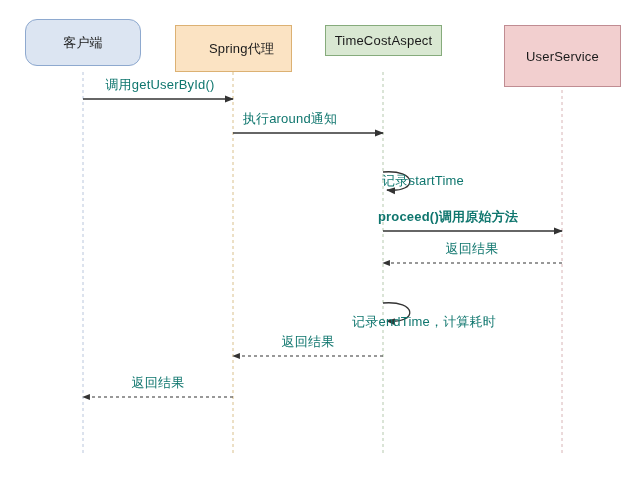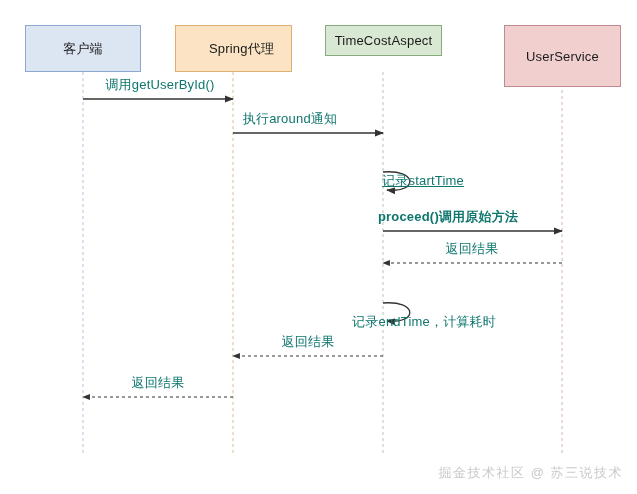--- a/index.html
+++ b/index.html
@@ -73,38 +73,37 @@
         <path d="M 383 172 C 417 169, 419 193, 387 190" fill="none" stroke="#333333" stroke-width="1.3" marker-end="url(#arrow-loop)"></path>
         <line x1="383" x2="562" y1="231" y2="231" stroke="#333333" stroke-width="1.3" marker-end="url(#arrow-solid)"></line>
         <line x1="562" x2="383" y1="263" y2="263" stroke="#333333" stroke-width="1.1" stroke-dasharray="3 3" marker-end="url(#arrow-solid)"></line>
         <path d="M 383 303 C 417 300, 419 324, 387 321" fill="none" stroke="#333333" stroke-width="1.3" marker-end="url(#arrow-loop)"></path>
         <line x1="383" x2="233" y1="356" y2="356" stroke="#333333" stroke-width="1.1" stroke-dasharray="3 3" marker-end="url(#arrow-solid)"></line>
         <line x1="233" x2="83" y1="397" y2="397" stroke="#333333" stroke-width="1.1" stroke-dasharray="3 3" marker-end="url(#arrow-solid)"></line>
       </g>
   </svg>
 
   <div id="boxes-layer">
-      <div class="actor-box" style="left: 25px; top: 25px; width: 116px; height: 47px; background: rgb(220, 229, 242); border-color: rgb(142, 169, 207);">
+      <div class="actor-box" style="left: 25px; top: 19px; width: 116px; height: 47px; background: rgb(220, 229, 242); border-color: rgb(142, 169, 207); border-radius: 12px;">
         <span>客户端</span>
       </div>
       <div class="actor-box" style="left: 175px; top: 25px; width: 117px; height: 47px; background: rgb(251, 227, 195); border-color: rgb(220, 177, 115); padding-left: 16px;">
         <span>Spring代理</span>
       </div>
       <div class="actor-box" style="left: 325px; top: 25px; width: 117px; height: 31px; background: rgb(217, 232, 210); border-color: rgb(134, 171, 124);">
         <span>TimeCostAspect</span>
       </div>
       <div class="actor-box" style="left: 504px; top: 25px; width: 117px; height: 62px; background: rgb(242, 207, 207); border-color: rgb(192, 140, 146);">
         <span>UserService</span>
       </div>
     </div>
   <div id="labels-layer">
       <div class="msg-label" style="left: 160px; top: 76px;">调用getUserById()</div>
       <div class="msg-label" style="left: 290px; top: 110px; text-align: right;">执行around通知</div>
-      <div class="msg-label" style="left: 423px; top: 172px; text-decoration: underline;">记录startTime</div>
+      <div class="msg-label" style="left: 423px; top: 172px;">记录startTime</div>
       <div class="msg-label" style="left: 448px; top: 208px; font-weight: bold;">proceed()调用原始方法</div>
       <div class="msg-label" style="left: 472px; top: 240px;">返回结果</div>
       <div class="msg-label" style="left: 424px; top: 313px;">记录endTime，计算耗时</div>
       <div class="msg-label" style="left: 308px; top: 333px;">返回结果</div>
       <div class="msg-label" style="left: 158px; top: 374px;">返回结果</div>
     </div>
 
-  <div class="watermark">掘金技术社区 @ 苏三说技术</div>
 </div>
 
 </body></html>

